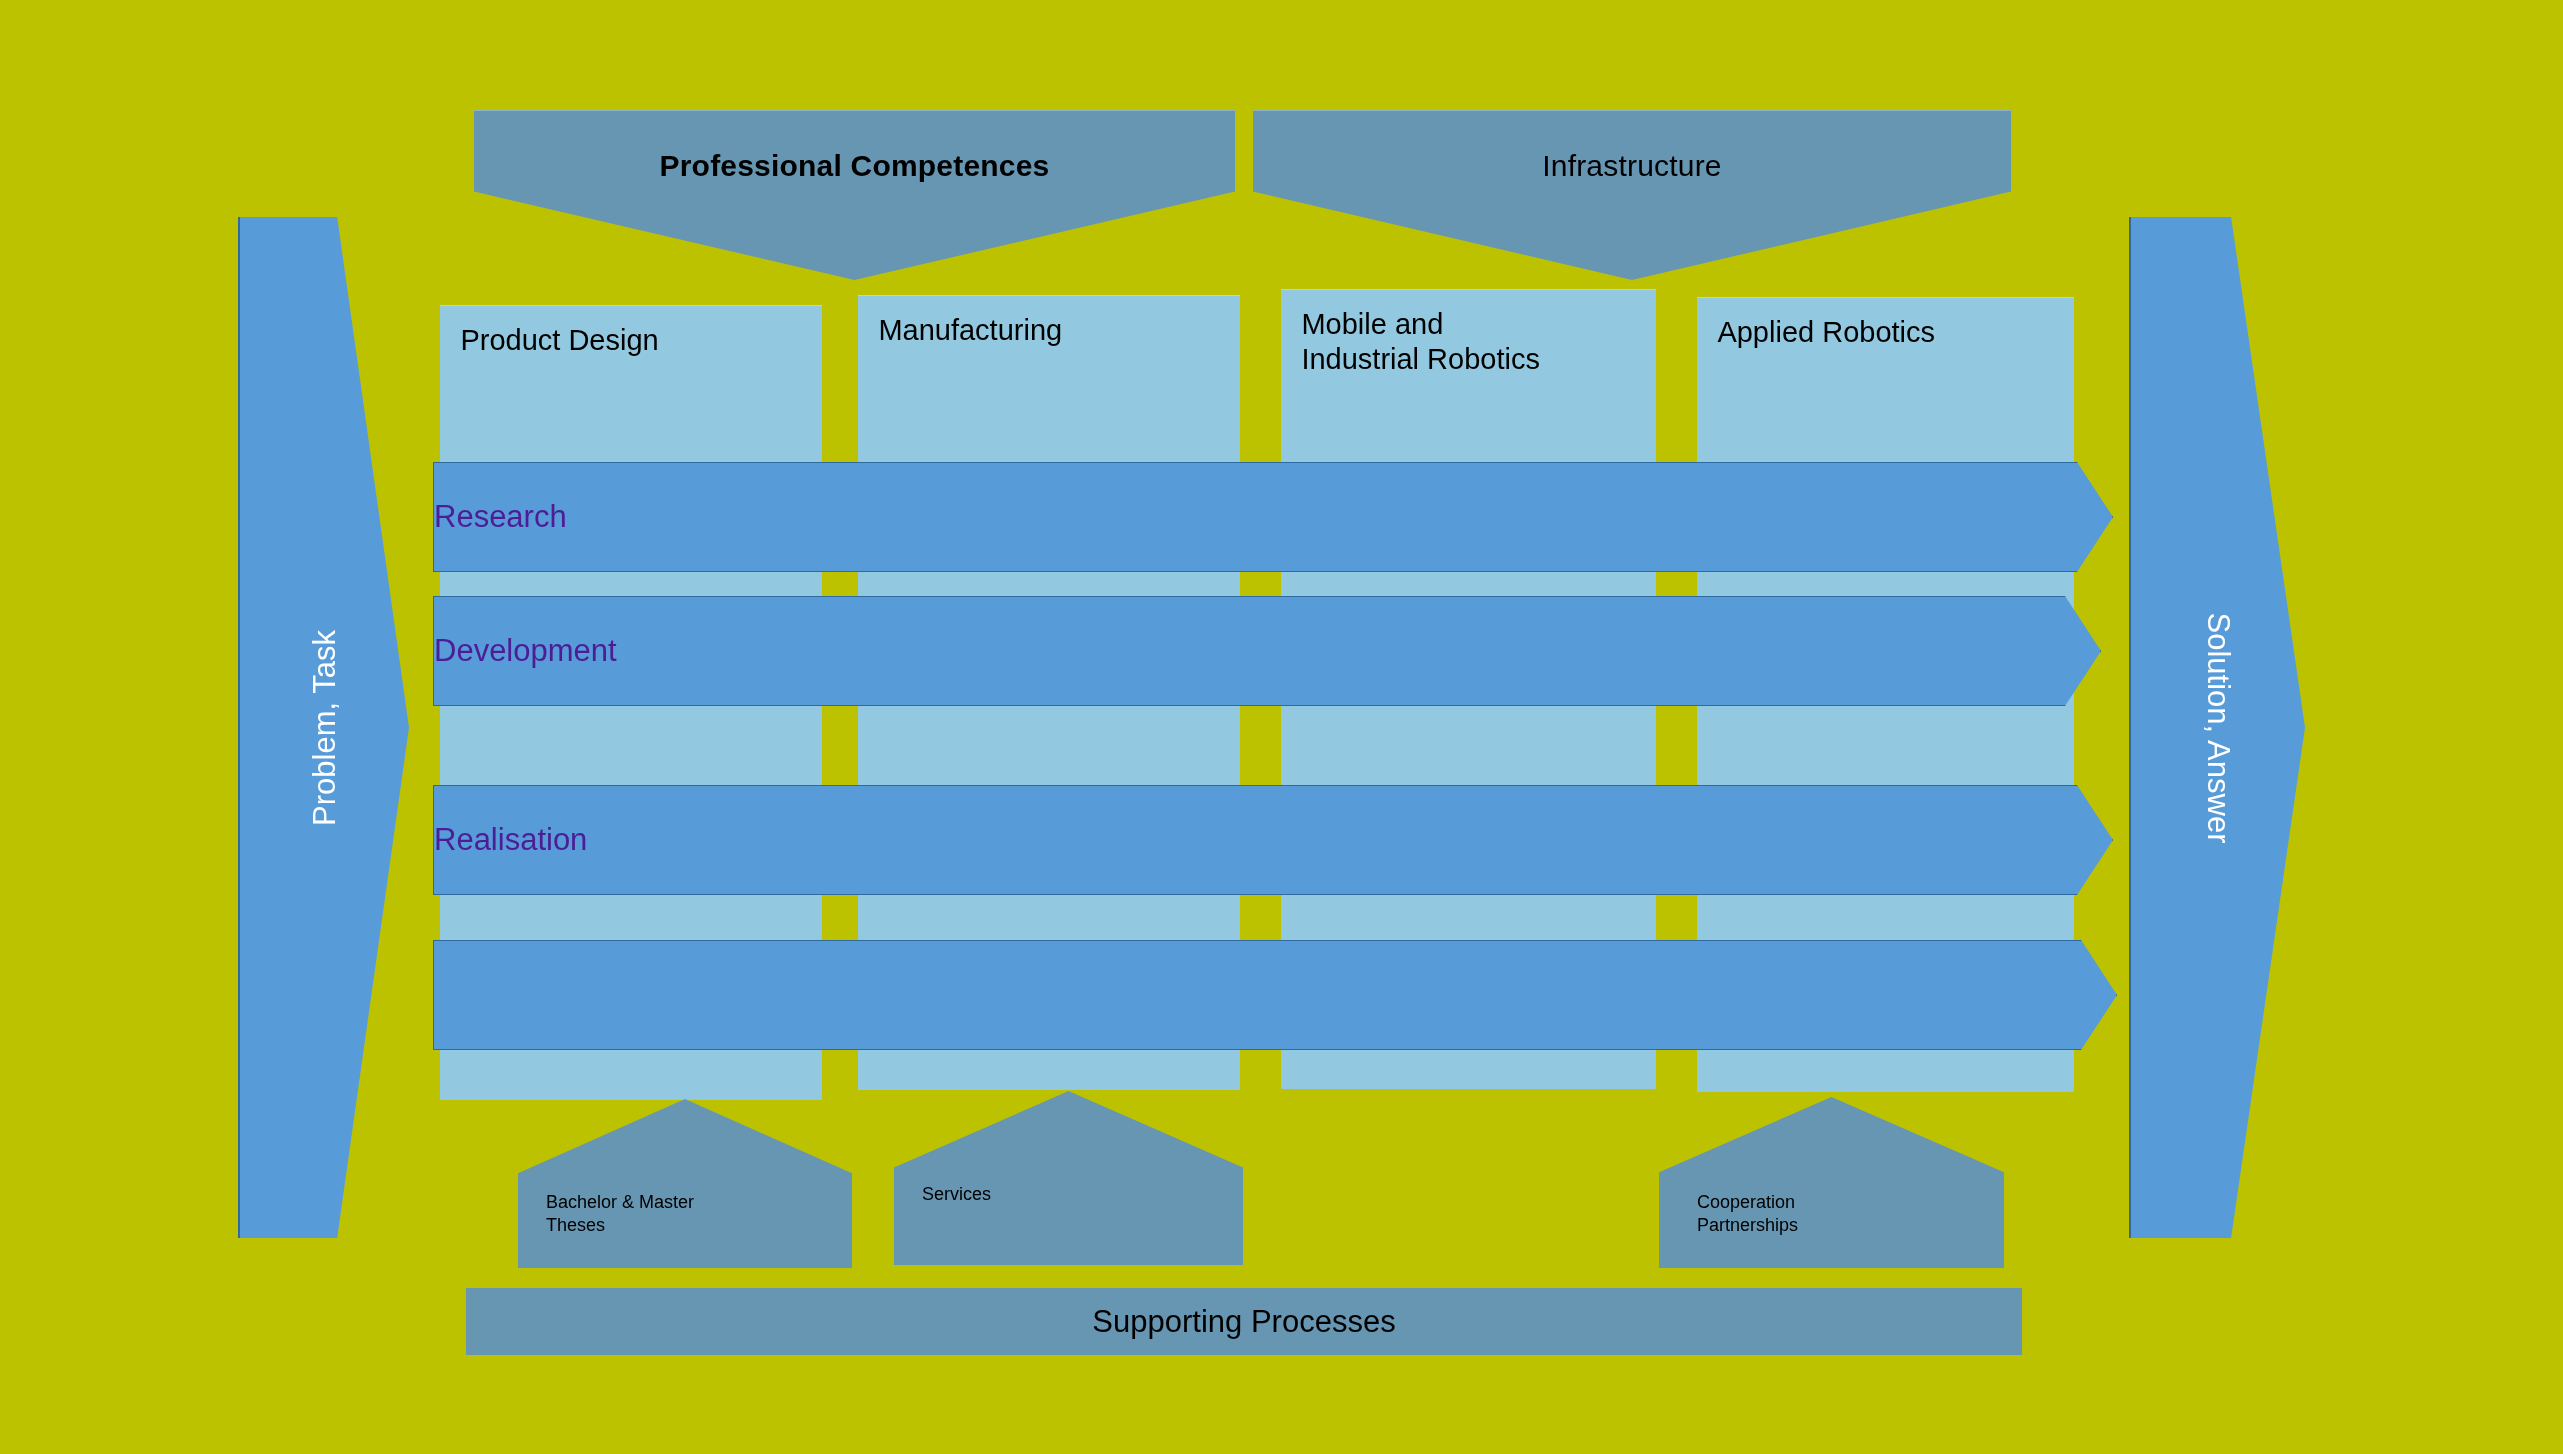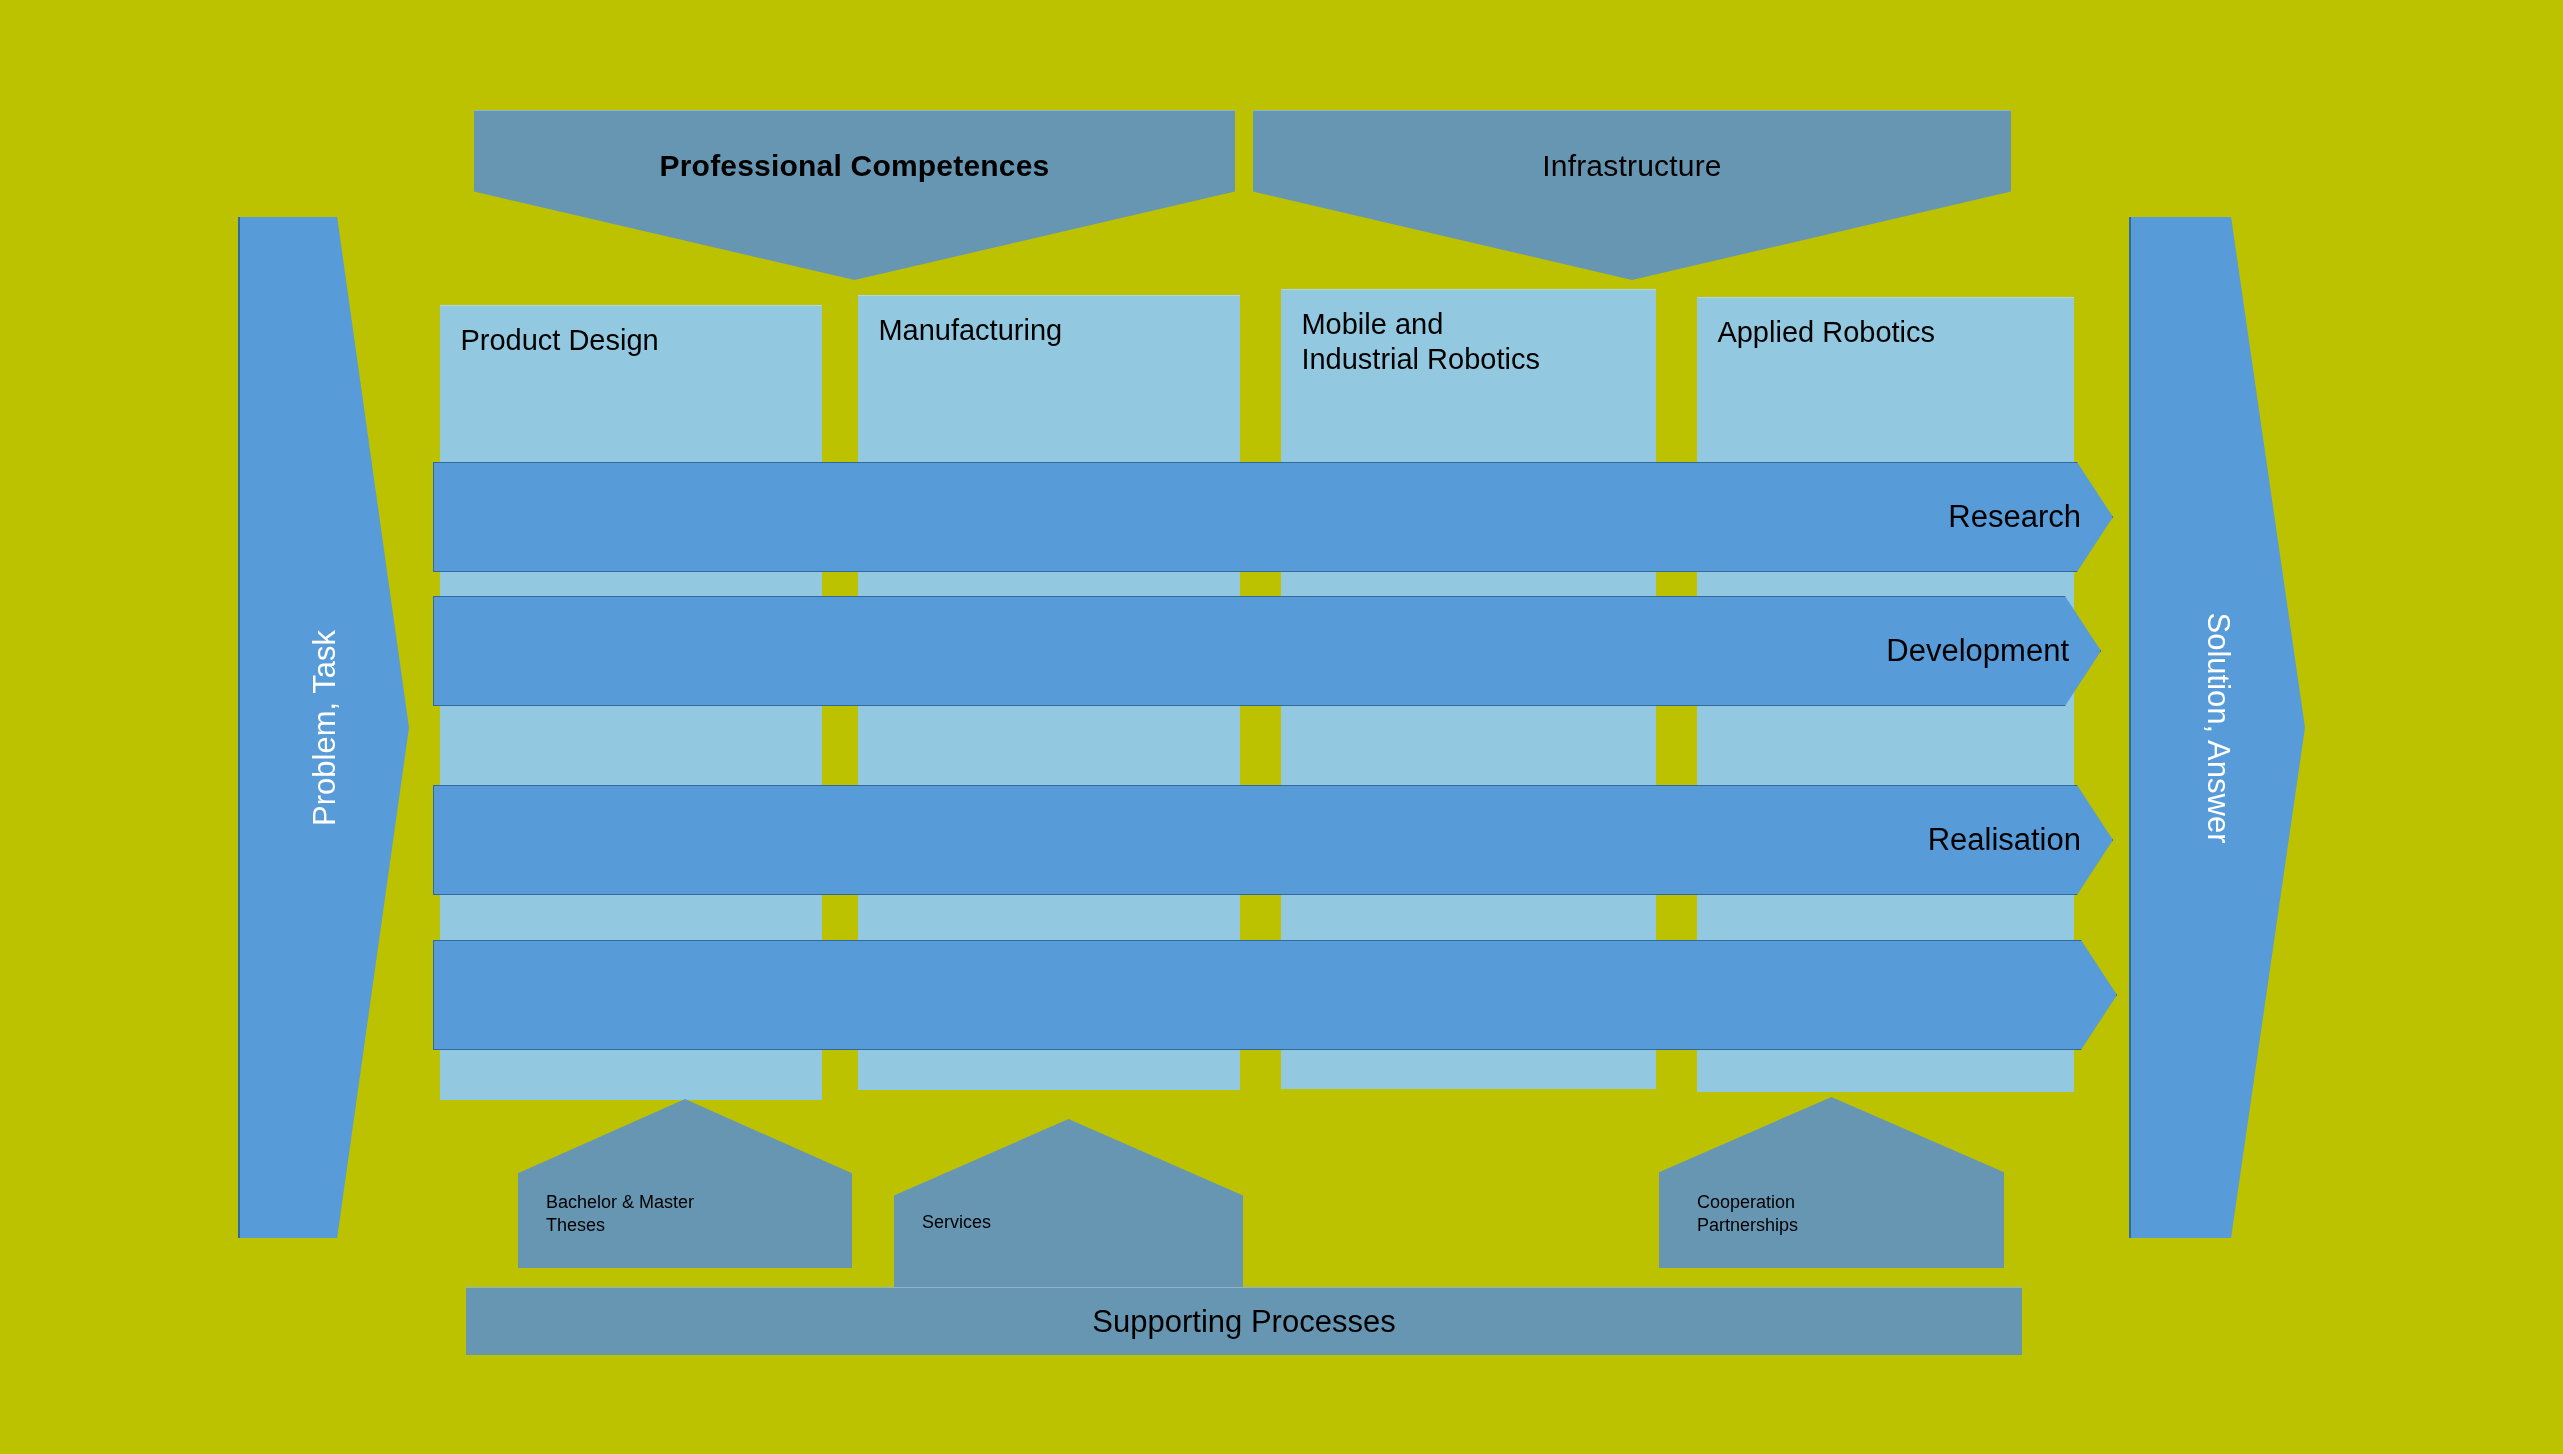--- a/index.html
+++ b/index.html
@@ -67,23 +67,23 @@
   }
   .proc-arrow-inner {
     position: absolute;
     inset: 2.4px;
     background: #579BD8;
     -webkit-clip-path: polygon(0 0, calc(100% - 35px) 0, 100% 50%, calc(100% - 35px) 100%, 0 100%);
     clip-path: polygon(0 0, calc(100% - 35px) 0, 100% 50%, calc(100% - 35px) 100%, 0 100%);
   }
   .proc-label {
     position: relative;
-    color: #000000;
+    color: #4c1d95;
     font-size: 31px;
-    text-align: right;
+    text-align: left;
     width: 100%;
     margin-right: 31px;
   }
 
   
   .side-arrow {
     position: absolute;
     background: #579BD8;
     border-left: 2.4px solid #2E6A9E;
     -webkit-clip-path: polygon(0 0, 58% 0, 100% 50%, 58% 100%, 0 100%);
@@ -190,21 +190,21 @@
 
   <div class="side-arrow right" style="left:2129px; top:217px; width:174px; height:1021px;">
     <div class="side-label down">Solution, Answer</div>
   </div>
 
   <div class="pent" style="left:518px; top:1099px; width:334px; height:169px;">
     <div class="pent-label">Bachelor &amp; Master
 Theses</div>
   </div>
 
-  <div class="pent" style="left:894px; top:1091px; width:349px; height:174px;margin-top:28px;">
+  <div class="pent" style="left:894px; top:1091px; width:349px; height:174px;">
     <div class="pent-label" style="bottom:58px;">Services</div>
   </div>
 
 
   <div class="pent" style="left:1659px; top:1097px; width:345px; height:171px;">
     <div class="pent-label" style="left:38px;">Cooperation
 Partnerships</div>
   </div>
 
   <div class="support-bar" style="left:466px; top:1287px; width:1556px; height:67px;text-align:center;">

